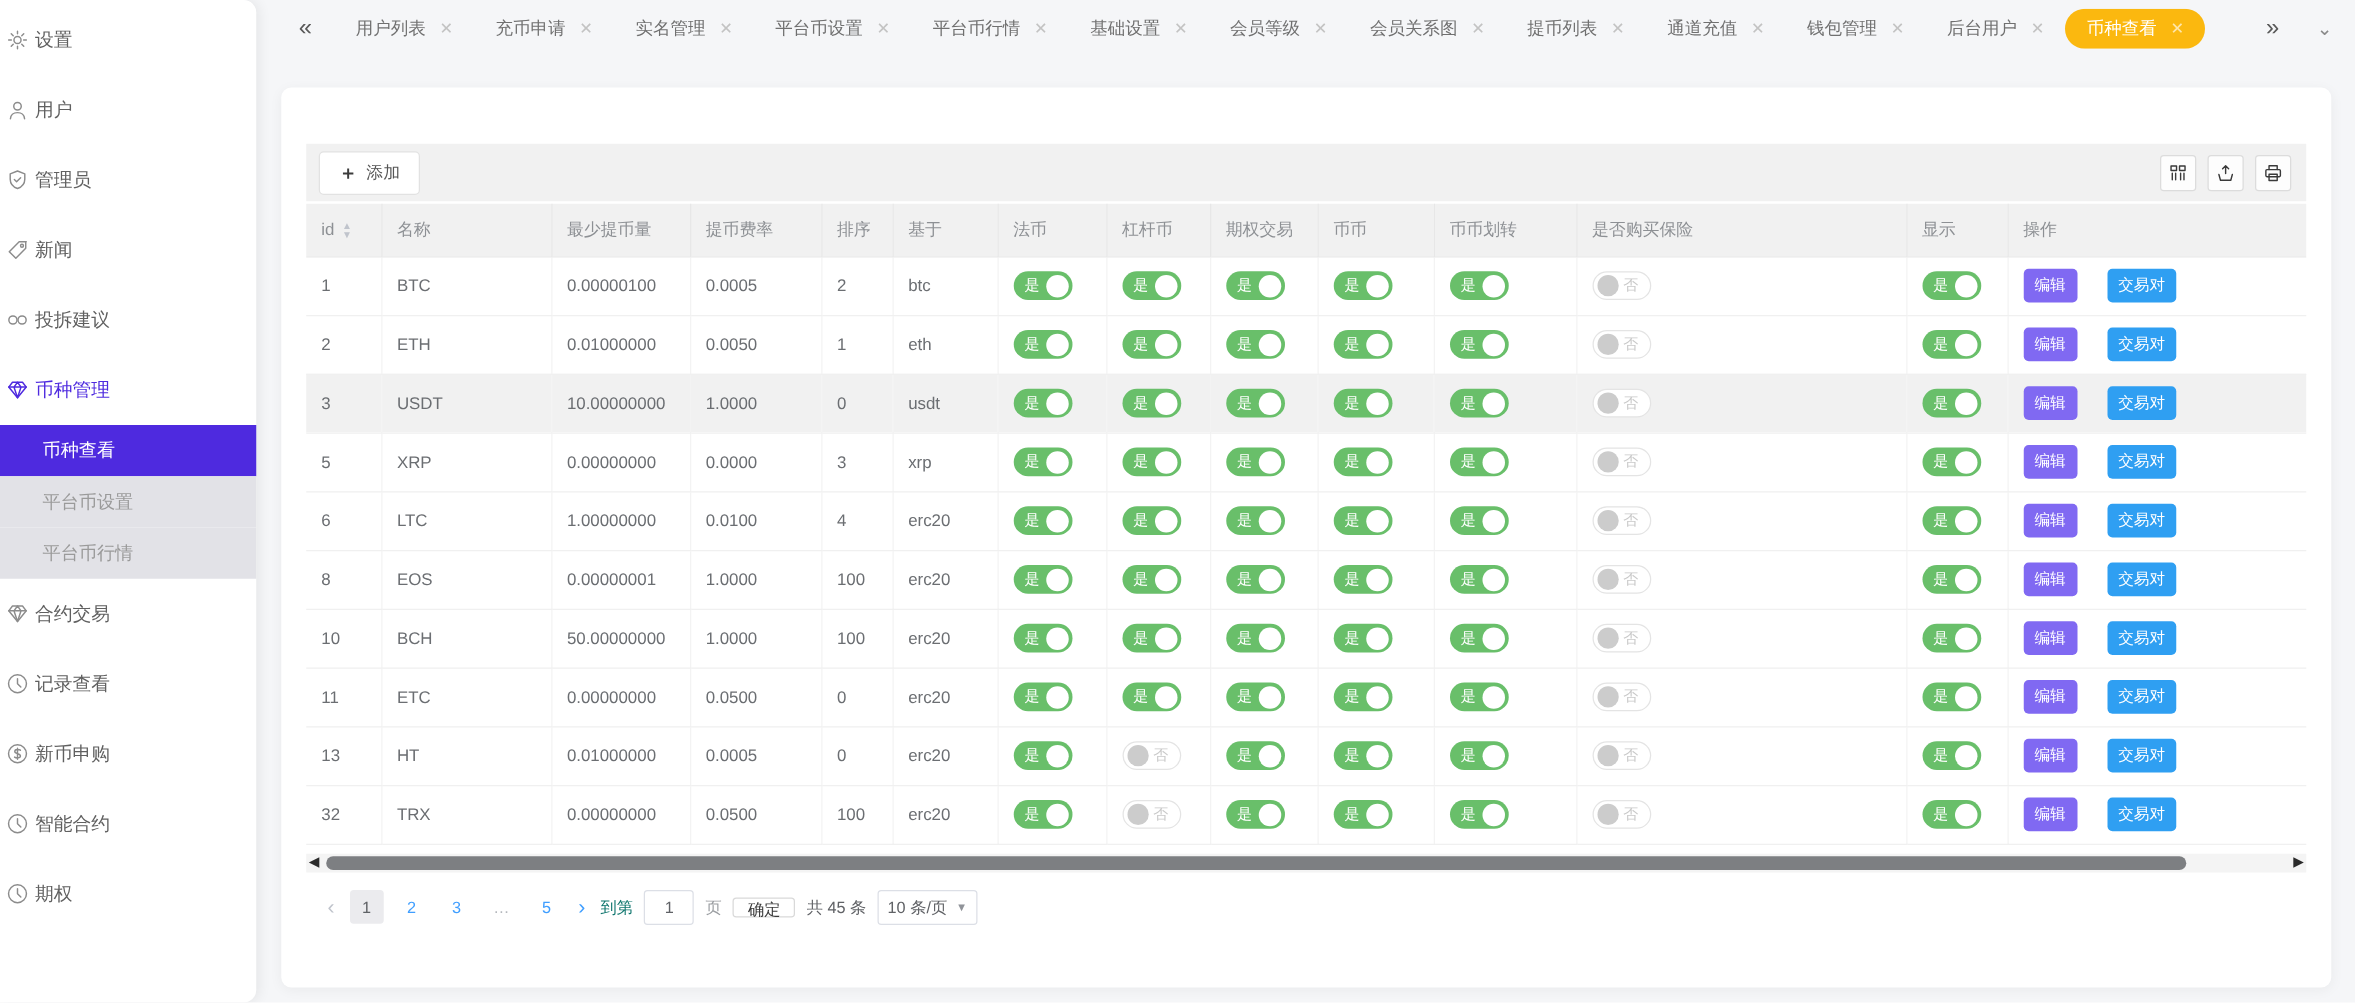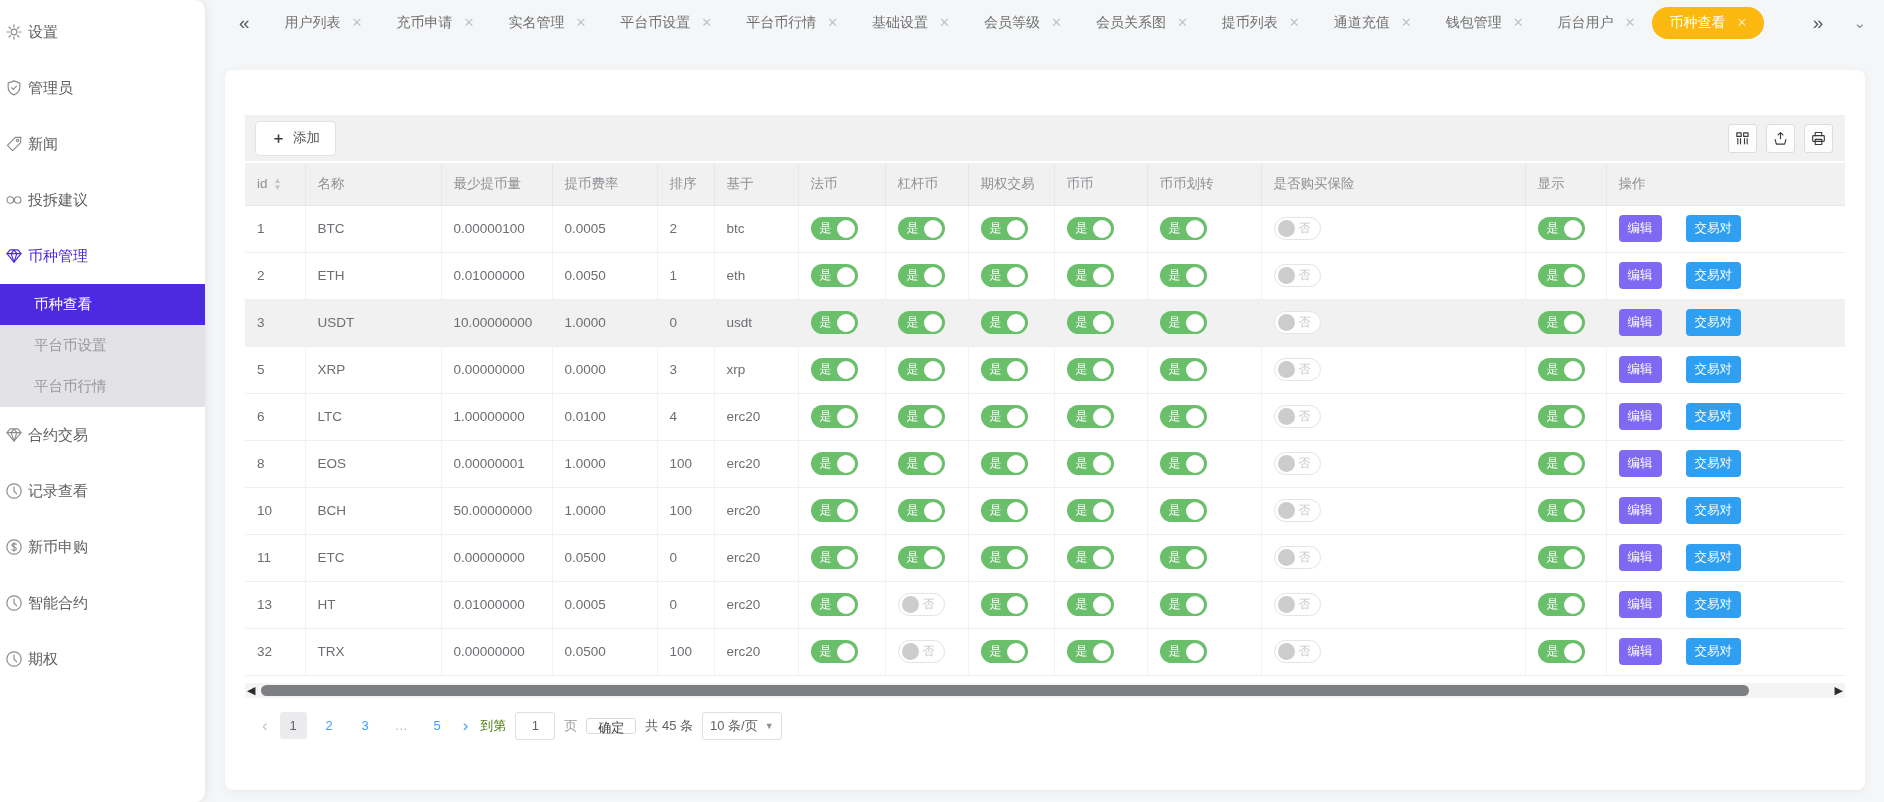--- a/index.html
+++ b/index.html
@@ -120,20 +120,29 @@
 
 <nav class="sidebar" id="sidebar">
     <div class="side-item">
       <span class="sicon ">
         <svg viewBox="0 0 24 24">
           <circle cx="12" cy="12" r="3.4"></circle>
           <path d="M12 3.5v2.6M12 17.9v2.6M3.5 12h2.6M17.9 12h2.6M6 6l1.9 1.9M16.1 16.1L18 18M18 6l-1.9 1.9M7.9 16.1L6 18"></path>
         </svg>
       </span>
       <span>设置</span>
+    </div>
+    <div class="side-item">
+      <span class="sicon ">
+        <svg viewBox="0 0 24 24">
+          <circle cx="12" cy="8.4" r="3.6"></circle>
+          <path d="M5.2 20.4c.4-4 3-5.9 6.8-5.9s6.4 1.9 6.8 5.9"></path>
+        </svg>
+      </span>
+      <span>用户</span>
     </div>
     <div class="side-item">
       <span class="sicon ">
         <svg viewBox="0 0 24 24">
           <path d="M12 3.4l7 2.7v5.1c0 4.5-2.9 7.4-7 9-4.1-1.6-7-4.5-7-9V6.1z"></path>
           <path d="M9 11.6l2.1 2.1 3.9-3.9"></path>
         </svg>
       </span>
       <span>管理员</span>
     </div>
@@ -739,21 +748,21 @@
   <div class="pager">
     <span class="pg-arrow">‹</span>
     <span id="pgNums" style="display:flex;gap:9px;align-items:center;">
         <span class="pg-num cur">1</span>
         <span class="pg-num">2</span>
         <span class="pg-num">3</span>
         <span class="pg-num dots">…</span>
         <span class="pg-num">5</span>
       </span>
     <span class="pg-arrow en">›</span>
-    <span style="color:#4d7c0f;">到第</span>
+    <span style="color:#0f766e;">到第</span>
     <input class="pg-input" value="1" style="">
     <span style="color:#9a9da1;">页</span>
     <button class="pg-confirm">确定</button>
     <span>共 45 条</span>
     <span class="pg-size">
       <span>10 条/页</span>
       <span class="caret">▼</span>
     </span>
   </div>
 </main>

